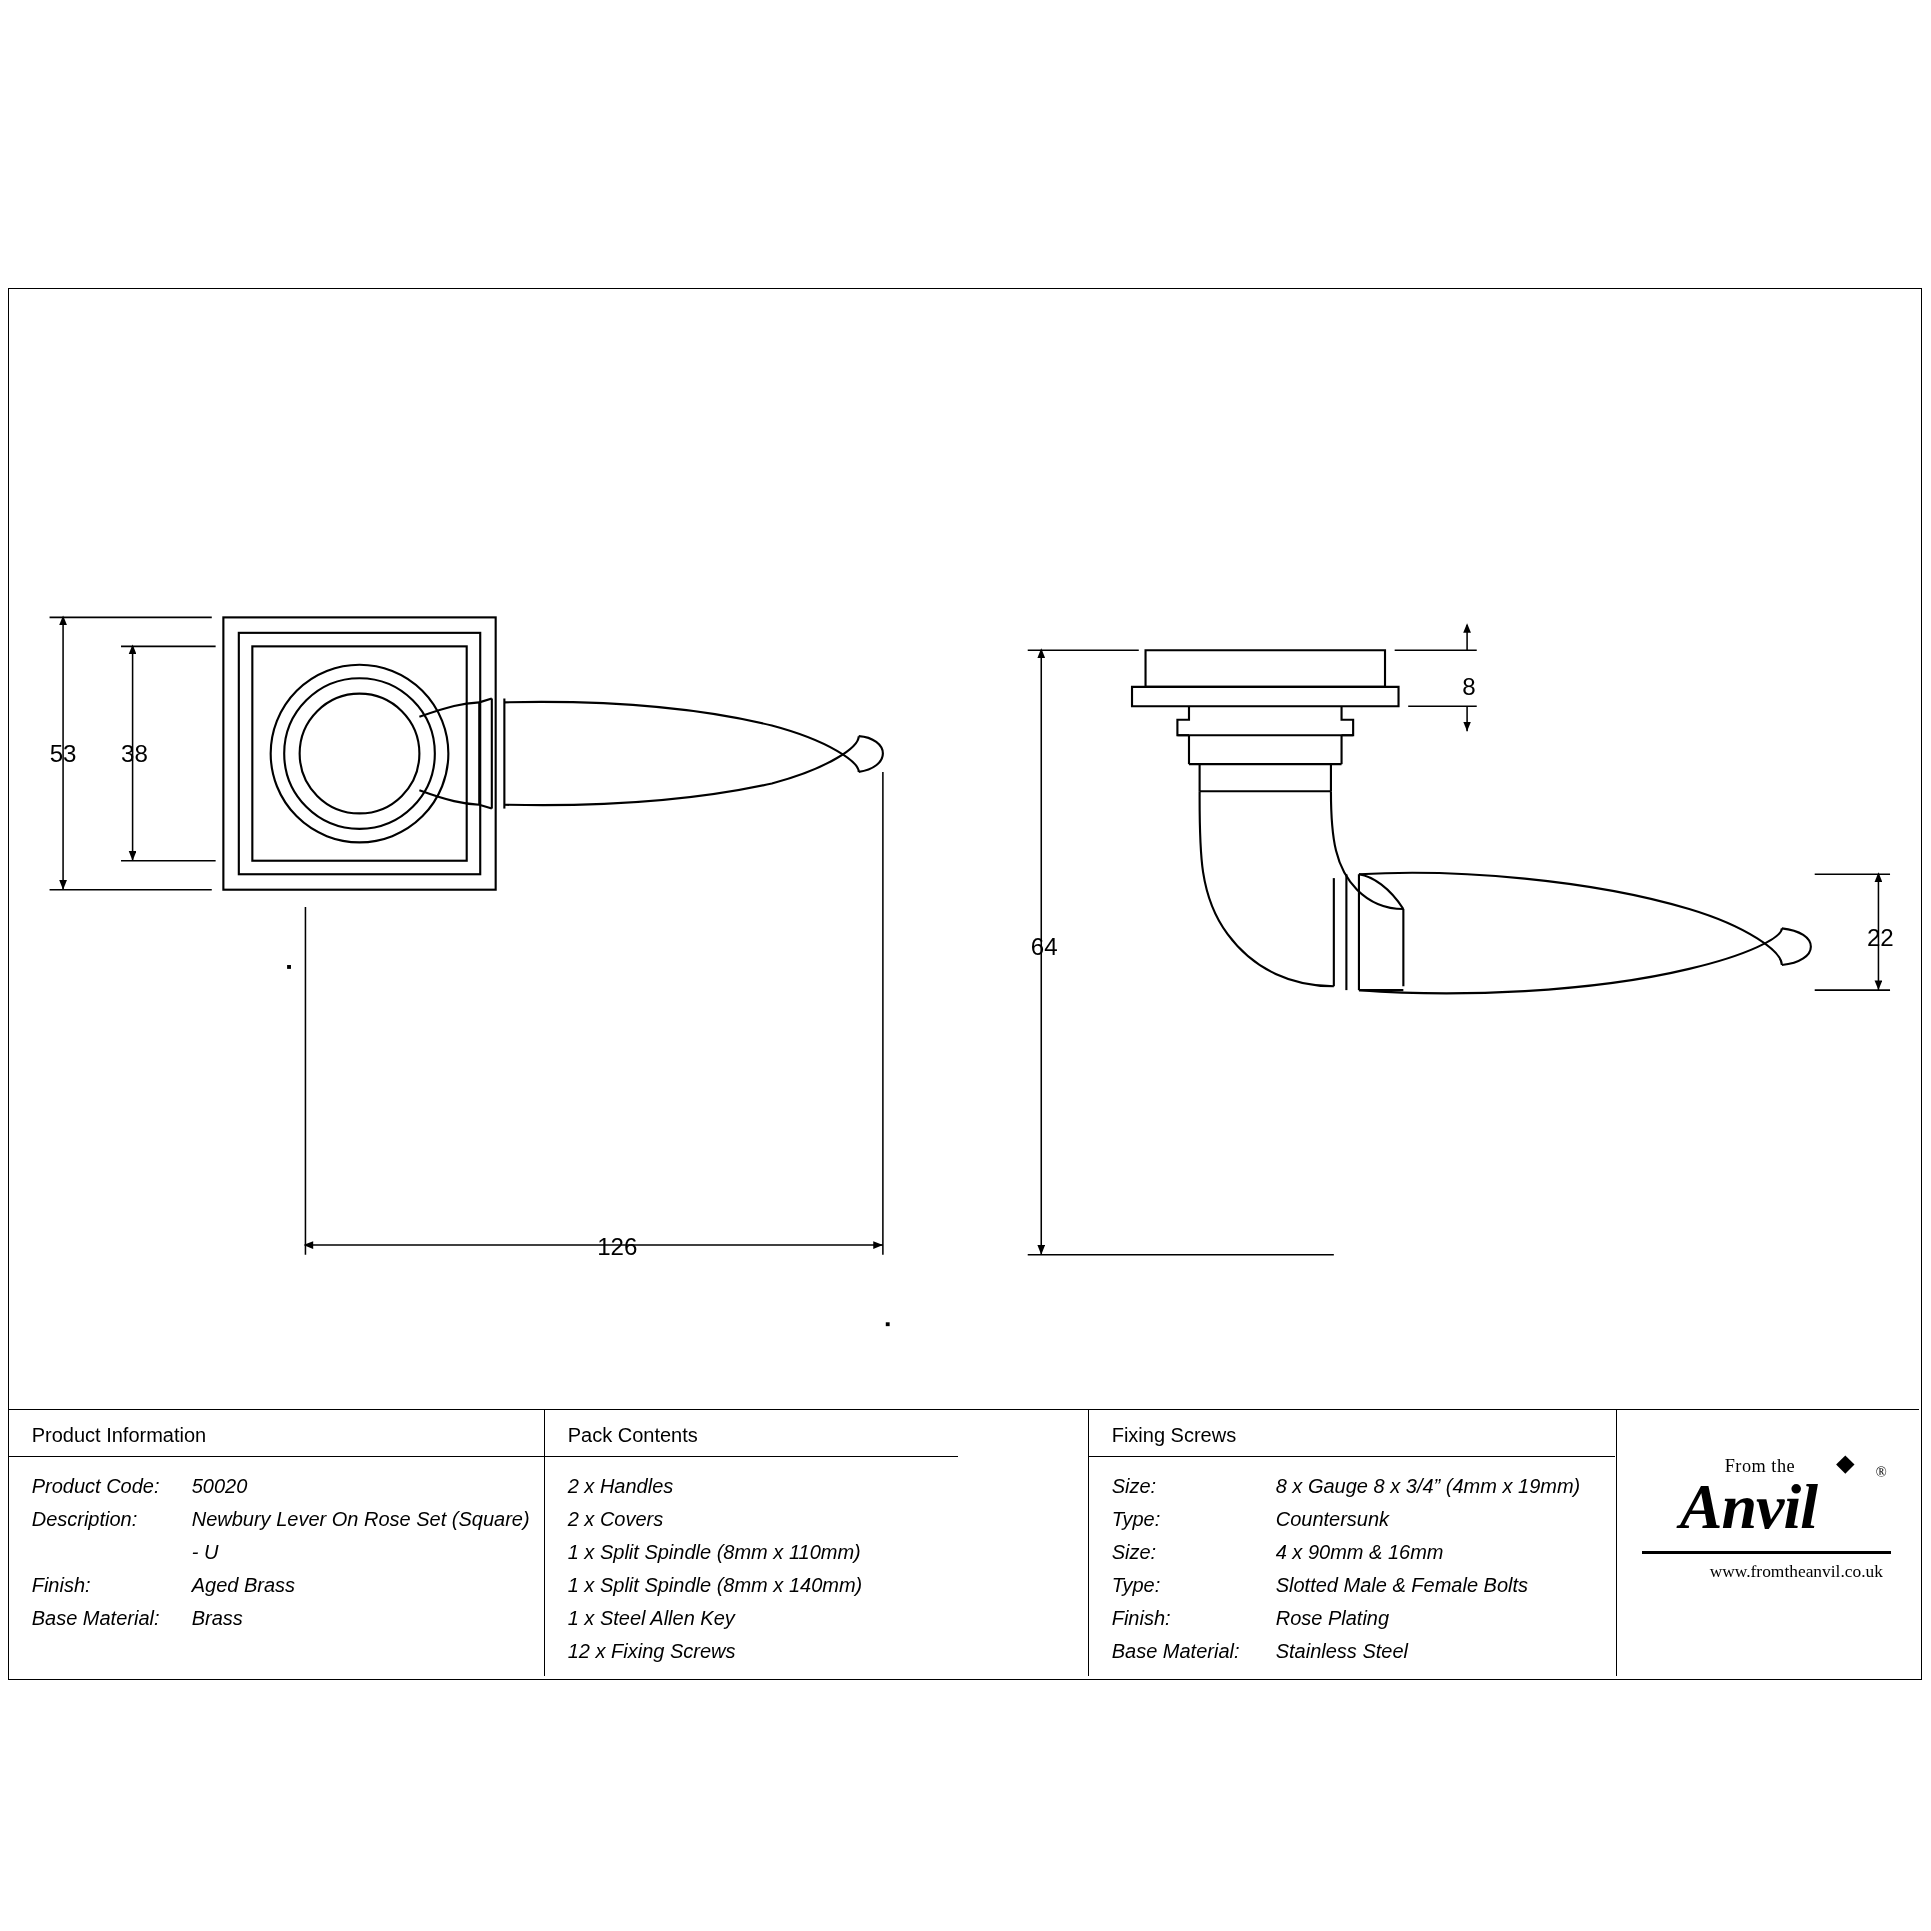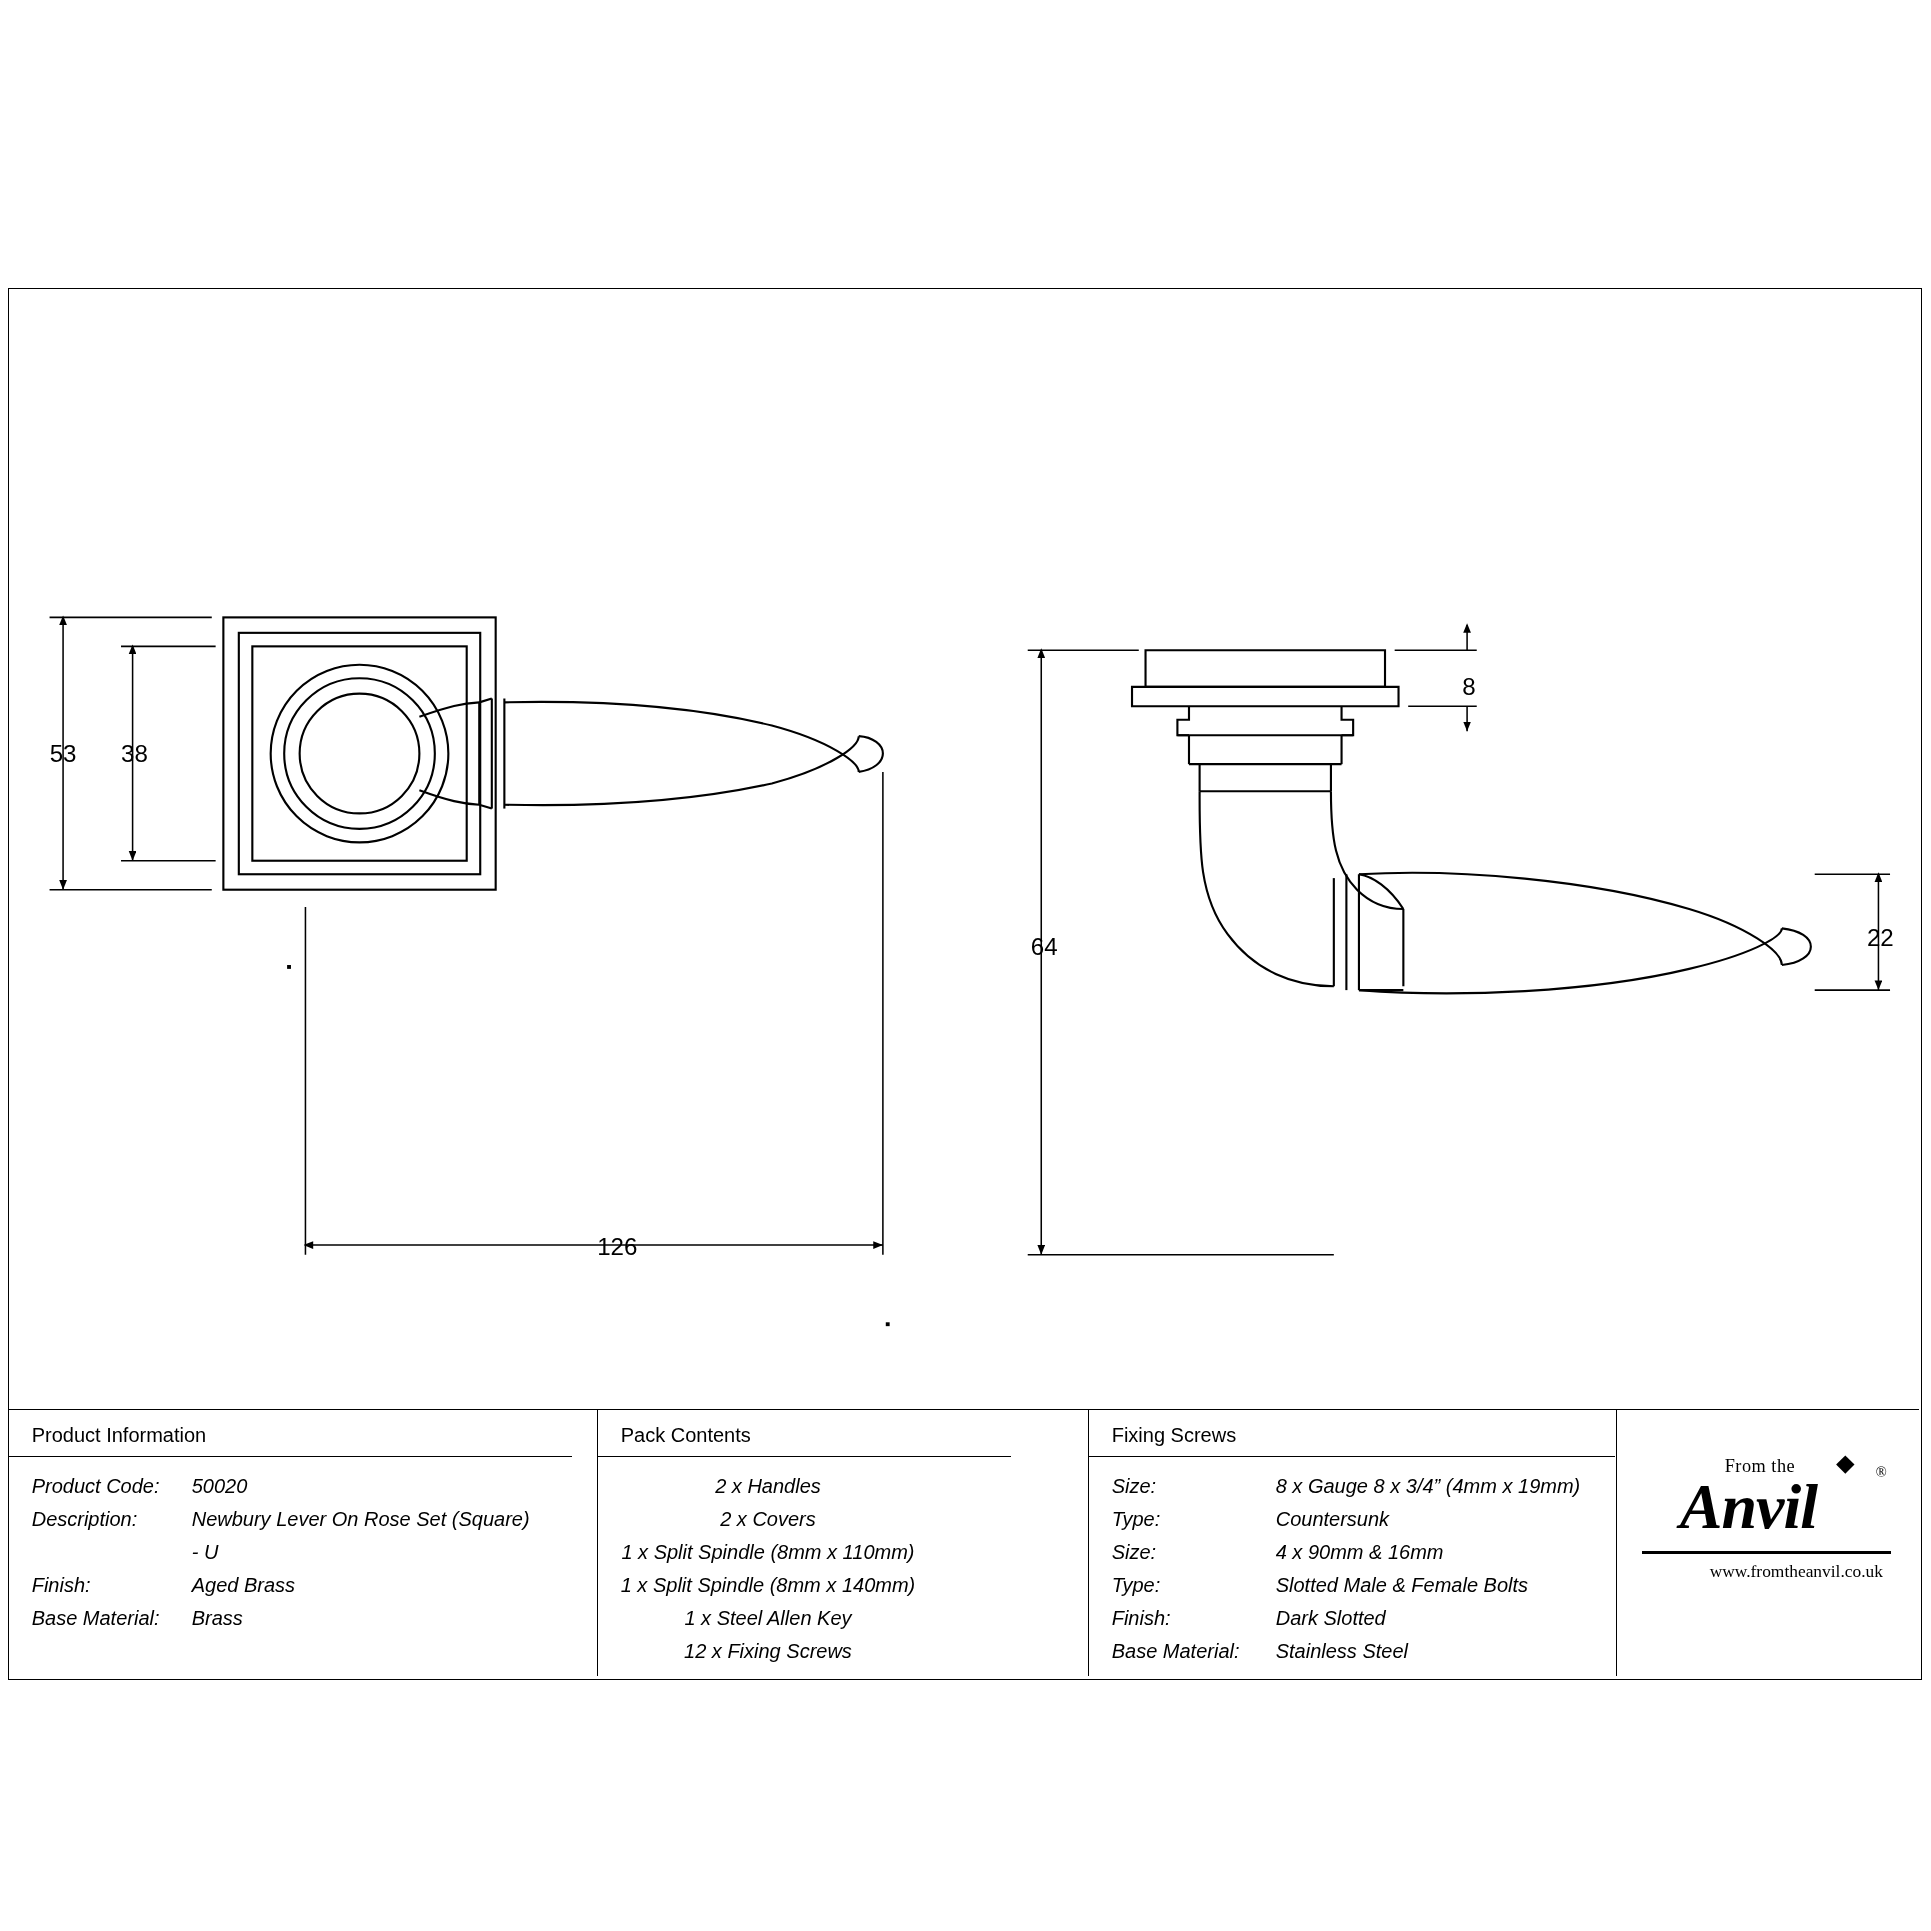--- a/index.html
+++ b/index.html
@@ -66,21 +66,21 @@
     border-top: 1.9px solid #000;
     box-sizing: border-box;
   }
   .col {
     position: absolute;
     top: 0;
     height: 266px;
     box-sizing: border-box;
   }
   #col-product { left: 0;     width: 563px; }
-  #col-pack    { left: 588px; width: 414px; border-left: 1.9px solid #000; text-align: center; }
+  #col-pack    { left: 535px; width: 414px; border-left: 1.9px solid #000; }
   #col-screws  { left: 1079px; width: 527px; border-left: 1.9px solid #000; }
   #col-logo    { left: 1607px; width: 303px; border-left: 1.9px solid #000; }
 
   .col-head {
     position: absolute;
     left: 23px;
     top: 13.5px;
     font-size: 20px;
   }
   .col-rule {
@@ -337,21 +337,21 @@
         <div class="kv">
           <div class="k">Size:</div>
           <div class="v">4 x 90mm &amp; 16mm</div>
         </div>
         <div class="kv">
           <div class="k">Type:</div>
           <div class="v">Slotted Male &amp; Female Bolts</div>
         </div>
         <div class="kv">
           <div class="k">Finish:</div>
-          <div class="v">Dark Slotted</div>
+          <div class="v">Rose Plating</div>
         </div>
         <div class="kv">
           <div class="k">Base Material:</div>
           <div class="v">Stainless Steel</div>
         </div>
       </div>
     </div>
 
     <div class="col" id="col-logo">
       <div id="logo-wrap">

